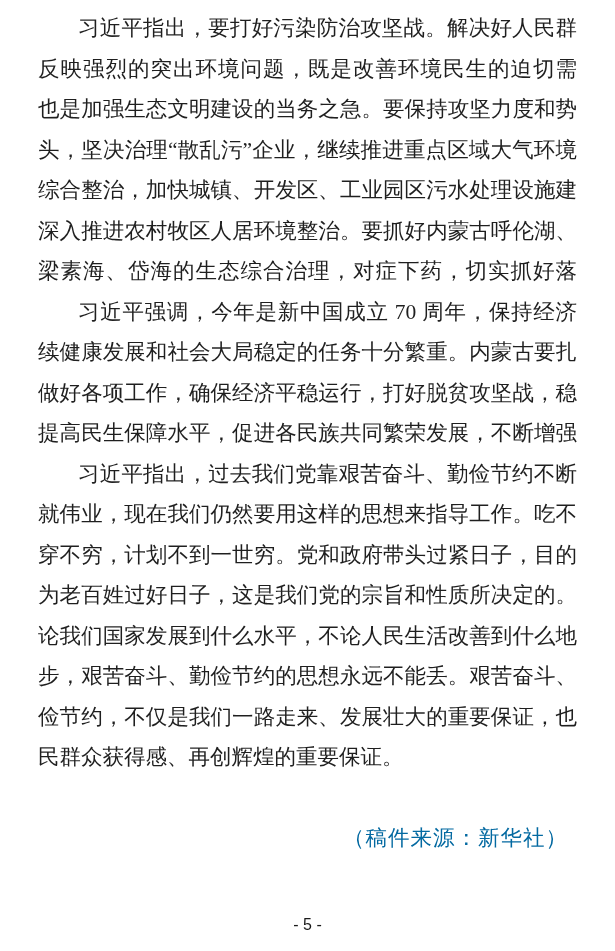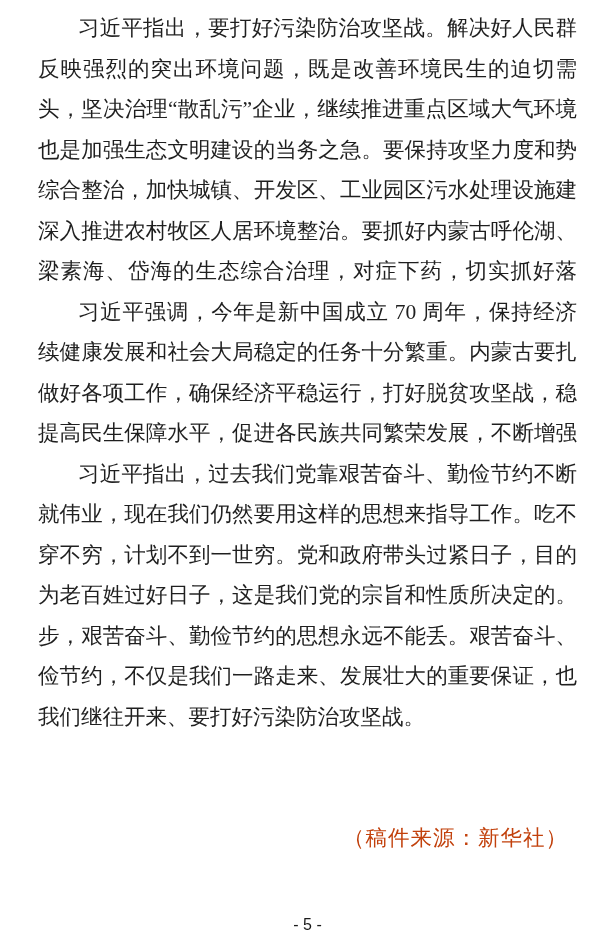--- a/index.html
+++ b/index.html
@@ -44,21 +44,21 @@
   .attribution {
     position: absolute;
     left: 38px;
     top: 818px;
     width: 530px;
     height: 40.5px;
     line-height: 40.5px;
     font-size: 21.5px;
     text-align: right;
     letter-spacing: 1px;
-    color: #c2410c;
+    color: #0369a1;
   }
   .footer {
     position: absolute;
     left: 0;
     right: 0;
     top: 916px;
     text-align: center;
   }
   .page-number {
     font-family: "Liberation Sans", "DejaVu Sans", sans-serif;
@@ -67,39 +67,40 @@
   }
 </style>
 </head>
 <body>
 
 <div class="page">
   <div class="text-block" id="article-body">
       <div class="para">
         <div class="line indent justify">习近平指出，要打好污染防治攻坚战。解决好人民群众</div>
         <div class="line justify">反映强烈的突出环境问题，既是改善环境民生的迫切需要，</div>
+        <div class="line justify">也是加强生态文明建设的当务之急。要保持攻坚力度和势</div>
         <div class="line justify">头，坚决治理“散乱污”企业，继续推进重点区域大气环境</div>
-        <div class="line justify">也是加强生态文明建设的当务之急。要保持攻坚力度和势</div>
         <div class="line justify">综合整治，加快城镇、开发区、工业园区污水处理设施建设，</div>
         <div class="line justify">深入推进农村牧区人居环境整治。要抓好内蒙古呼伦湖、乌</div>
         <div class="line">梁素海、岱海的生态综合治理，对症下药，切实抓好落实。</div>
       </div>
       <div class="para">
         <div class="line indent justify">习近平强调，今年是新中国成立 70 周年，保持经济持</div>
         <div class="line justify">续健康发展和社会大局稳定的任务十分繁重。内蒙古要扎实</div>
         <div class="line justify">做好各项工作，确保经济平稳运行，打好脱贫攻坚战，稳步</div>
         <div class="line justify">提高民生保障水平，促进各民族共同繁荣发展，不断增强人</div>
       </div>
       <div class="para">
         <div class="line indent justify">习近平指出，过去我们党靠艰苦奋斗、勤俭节约不断成</div>
         <div class="line justify">就伟业，现在我们仍然要用这样的思想来指导工作。吃不穷、</div>
         <div class="line justify">穿不穷，计划不到一世穷。党和政府带头过紧日子，目的是</div>
         <div class="line justify">为老百姓过好日子，这是我们党的宗旨和性质所决定的。不</div>
+        <div class="line justify">论我们国家发展到什么水平，不论人民生活改善到什么地</div>
         <div class="line justify">步，艰苦奋斗、勤俭节约的思想永远不能丢。艰苦奋斗、勤</div>
         <div class="line justify">俭节约，不仅是我们一路走来、发展壮大的重要保证，也是</div>
-        <div class="line">我们继往开来、要打好污染防治攻坚战。</div>
+        <div class="line">民群众获得感、再创辉煌的重要保证。</div>
       </div>
     </div>
   <div class="attribution">（稿件来源：新华社）</div>
   <div class="footer">
     <span class="page-number">- 5 -</span>
   </div>
 </div>
 
 </body></html>

